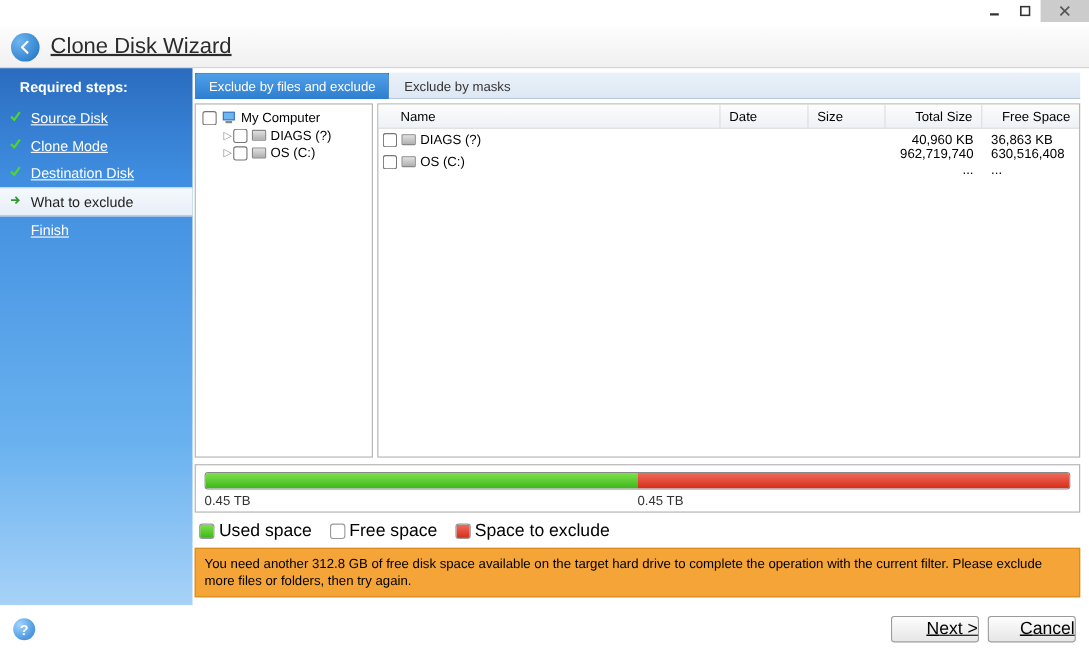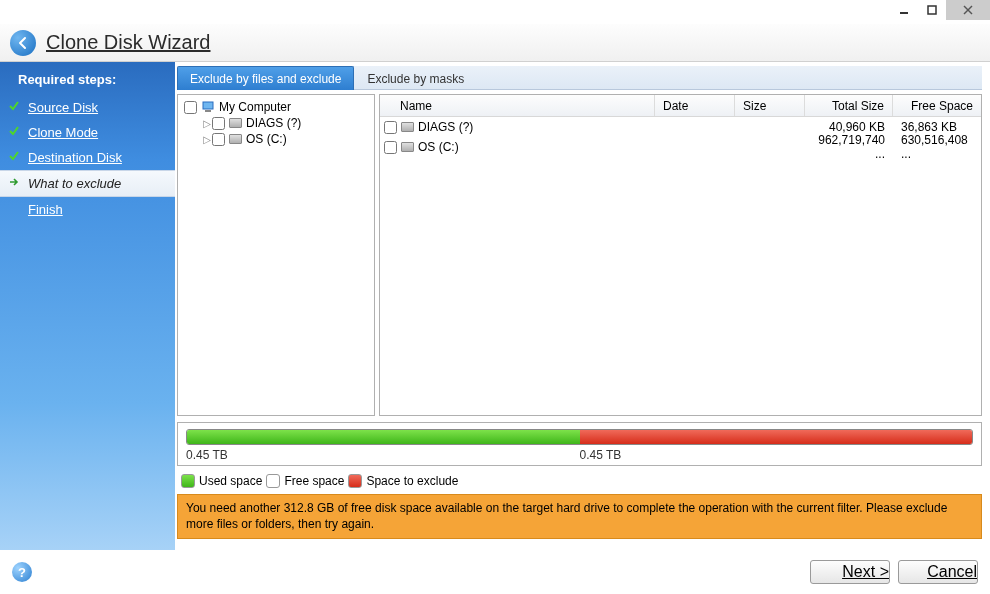--- a/index.html
+++ b/index.html
@@ -16,33 +16,33 @@
 .header-title { font-size: 20px; color: #2b2b2b; text-decoration: underline; }
 
 .main { display: flex; height: 488px; }
 
 .sidebar { width: 175px; background: linear-gradient(to bottom, #2a6cbf 0%, #3f8de0 20%, #6ab2ef 70%, #a7d2f7 100%); padding-top: 6px; }
 .sidebar-heading { color: #fff; font-weight: bold; font-size: 13px; padding: 4px 10px 8px 18px; }
 .step { display: flex; align-items: center; padding: 5px 10px 5px 8px; font-size: 13px; cursor: pointer; }
 .step-icon { width: 14px; margin-right: 6px; }
 .step-label { color: #fff; text-decoration: underline; }
 .step.current { background: linear-gradient(#f5f9fd, #e7eef6); border-top: 1px solid #c8d6e8; border-bottom: 1px solid #c8d6e8; }
-.step.current .step-label { color: #222; text-decoration: none; font-style: italic; }
+.step.current .step-label { color: #222; text-decoration: none; }
 .step.future .step-label { color: #fff; text-decoration: underline; }
 
 .content { flex: 1; display: flex; flex-direction: column; padding: 4px 8px 0 2px; }
 
 .tabs { display: flex; border-bottom: 1px solid #b8c8dc; background: linear-gradient(#eaf1f9,#dde8f4); height: 24px; position: relative; }
 .tab { padding: 3px 12px; font-size: 12px; cursor: pointer; border: 1px solid transparent; border-bottom: none; height: 24px; display: flex; align-items: center; }
 .tab.active { background: linear-gradient(#4f9fe8, #2e7ed0); color: #fff; border: 1px solid #2d6fb5; border-bottom: none; border-top-left-radius: 2px; border-top-right-radius: 2px; }
 .tab.inactive { color: #333; }
 
 .panes { display: flex; gap: 4px; margin-top: 4px; height: 322px; }
 .pane { border: 1px solid #b0b0b0; background: #fff; overflow: hidden; }
-.pane.tree { width: 198px; }
+.pane.tree { width: 162px; }
 .pane.list { flex: 1; }
 
 .tree-root { padding: 4px 6px; font-size: 12px; }
 .tree-row { display: flex; align-items: center; padding: 1px 0; }
 .tree-indent1 { padding-left: 18px; }
 .tree-cb { width: 13px; height: 13px; margin-right: 4px; }
 .tree-exp { width: 10px; color: #888; font-size: 10px; text-align: center; }
 .mini-icon { width: 14px; height: 14px; margin-right: 4px; display: inline-flex; align-items: center; justify-content: center; }
 
 .list-head { display: flex; background: linear-gradient(#fdfdfd,#eef1f5); border-bottom: 1px solid #d8d8d8; height: 22px; align-items: center; font-size: 12px; }
@@ -61,21 +61,21 @@
 .cell.total { width: 88px; text-align: right; }
 .cell.free { width: 88px; }
 
 .bar-box { border: 1px solid #b0b0b0; margin-top: 6px; padding: 6px 8px 4px 8px; height: 44px; background: #fff; }
 .bar { height: 16px; width: 100%; display: flex; border: 1px solid #888; border-radius: 3px; overflow: hidden; }
 .bar-used { background: linear-gradient(#7de24a, #3fb61a); }
 .bar-exclude { background: linear-gradient(#f06a5a, #d62d1a); }
 .bar-labels { display: flex; font-size: 12px; margin-top: 3px; color: #333; }
 .bar-labels div:first-child { width: 50%; }
 
-.legend { display: flex; gap: 4px; padding: 8px 4px 6px 4px; font-size: 12px; align-items: center; }
+.legend { display: flex; gap: 16px; padding: 8px 4px 6px 4px; font-size: 16px; align-items: center; }
 .swatch { width: 14px; height: 14px; border-radius: 3px; border: 1px solid #999; margin-right: 4px; }
 .sw-used { background: linear-gradient(#7de24a,#3fb61a); }
 .sw-free { background: #fff; }
 .sw-ex { background: linear-gradient(#f06a5a,#d62d1a); }
 .legend-item { display: flex; align-items: center; }
 
 .warning { background: #f5a437; border: 1px solid #d88a1c; padding: 6px 8px; font-size: 12px; color: #000; line-height: 1.3; }
 
 .footer { height: 44px; display: flex; align-items: center; padding: 0 12px; }
 .help-icon { width: 20px; height: 20px; border-radius: 50%; background: radial-gradient(circle at 30% 30%, #9fd4ff, #2a7ed0); color: #fff; display: flex; align-items: center; justify-content: center; font-size: 13px; font-weight: bold; cursor: pointer; }

